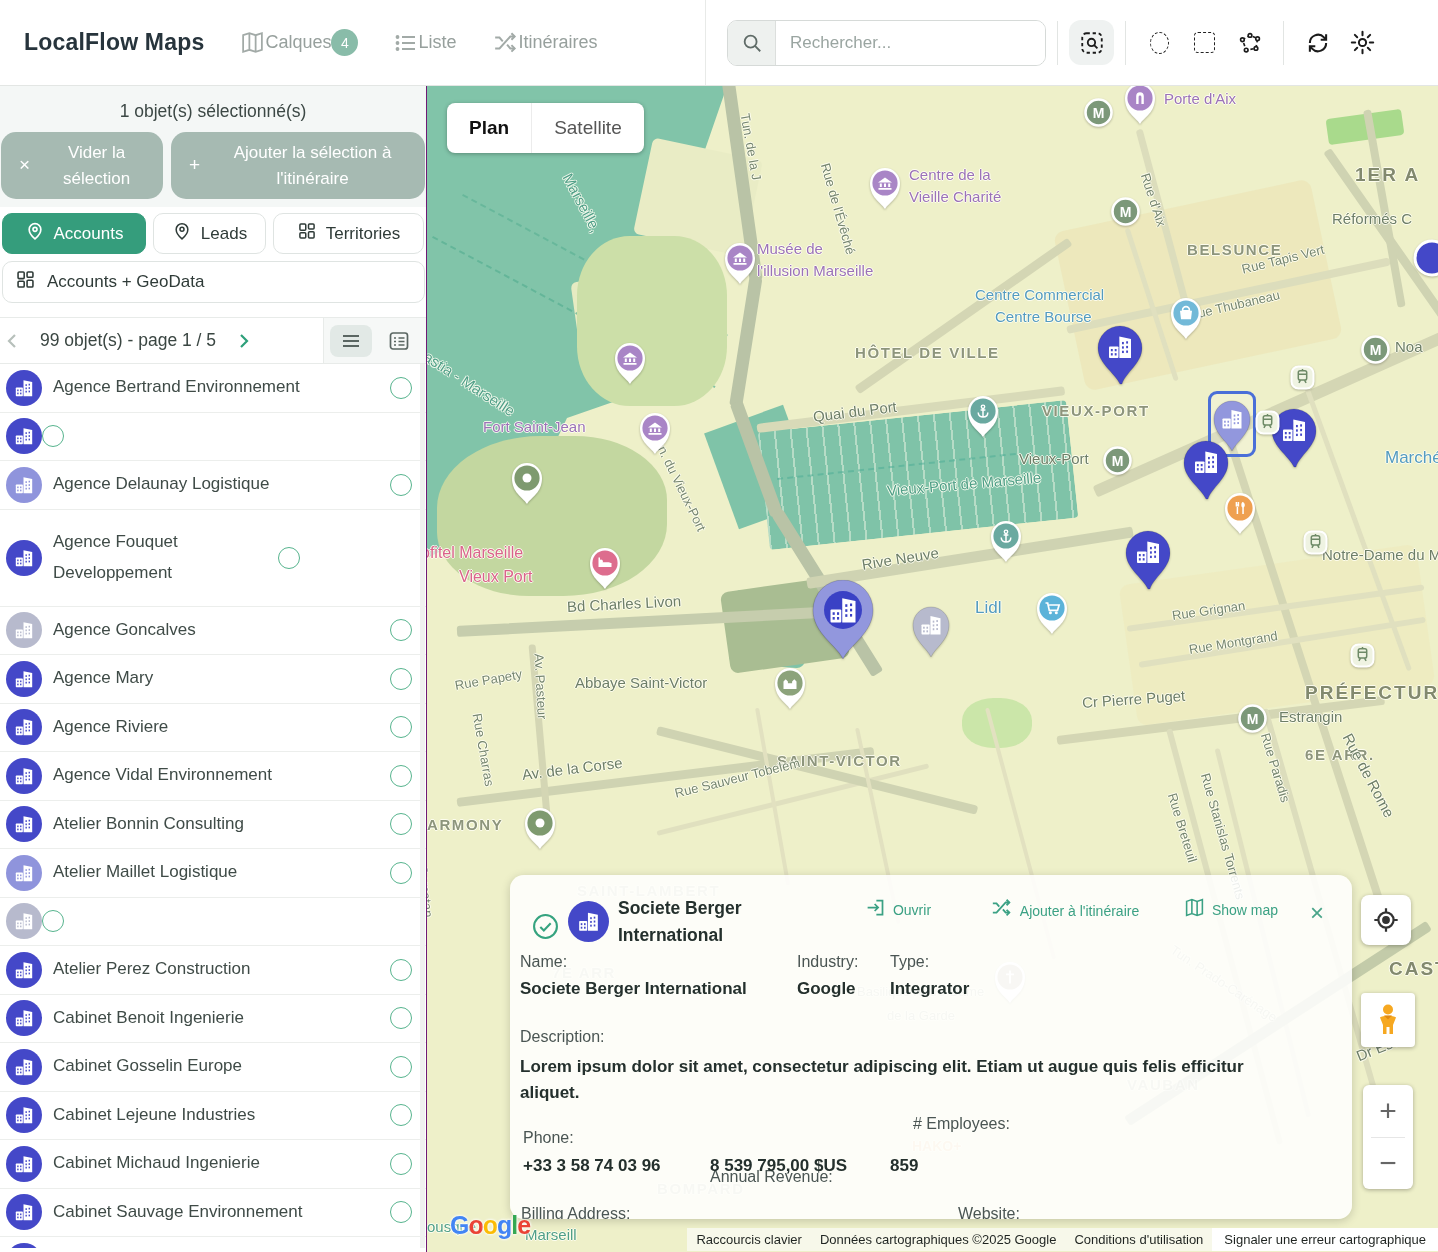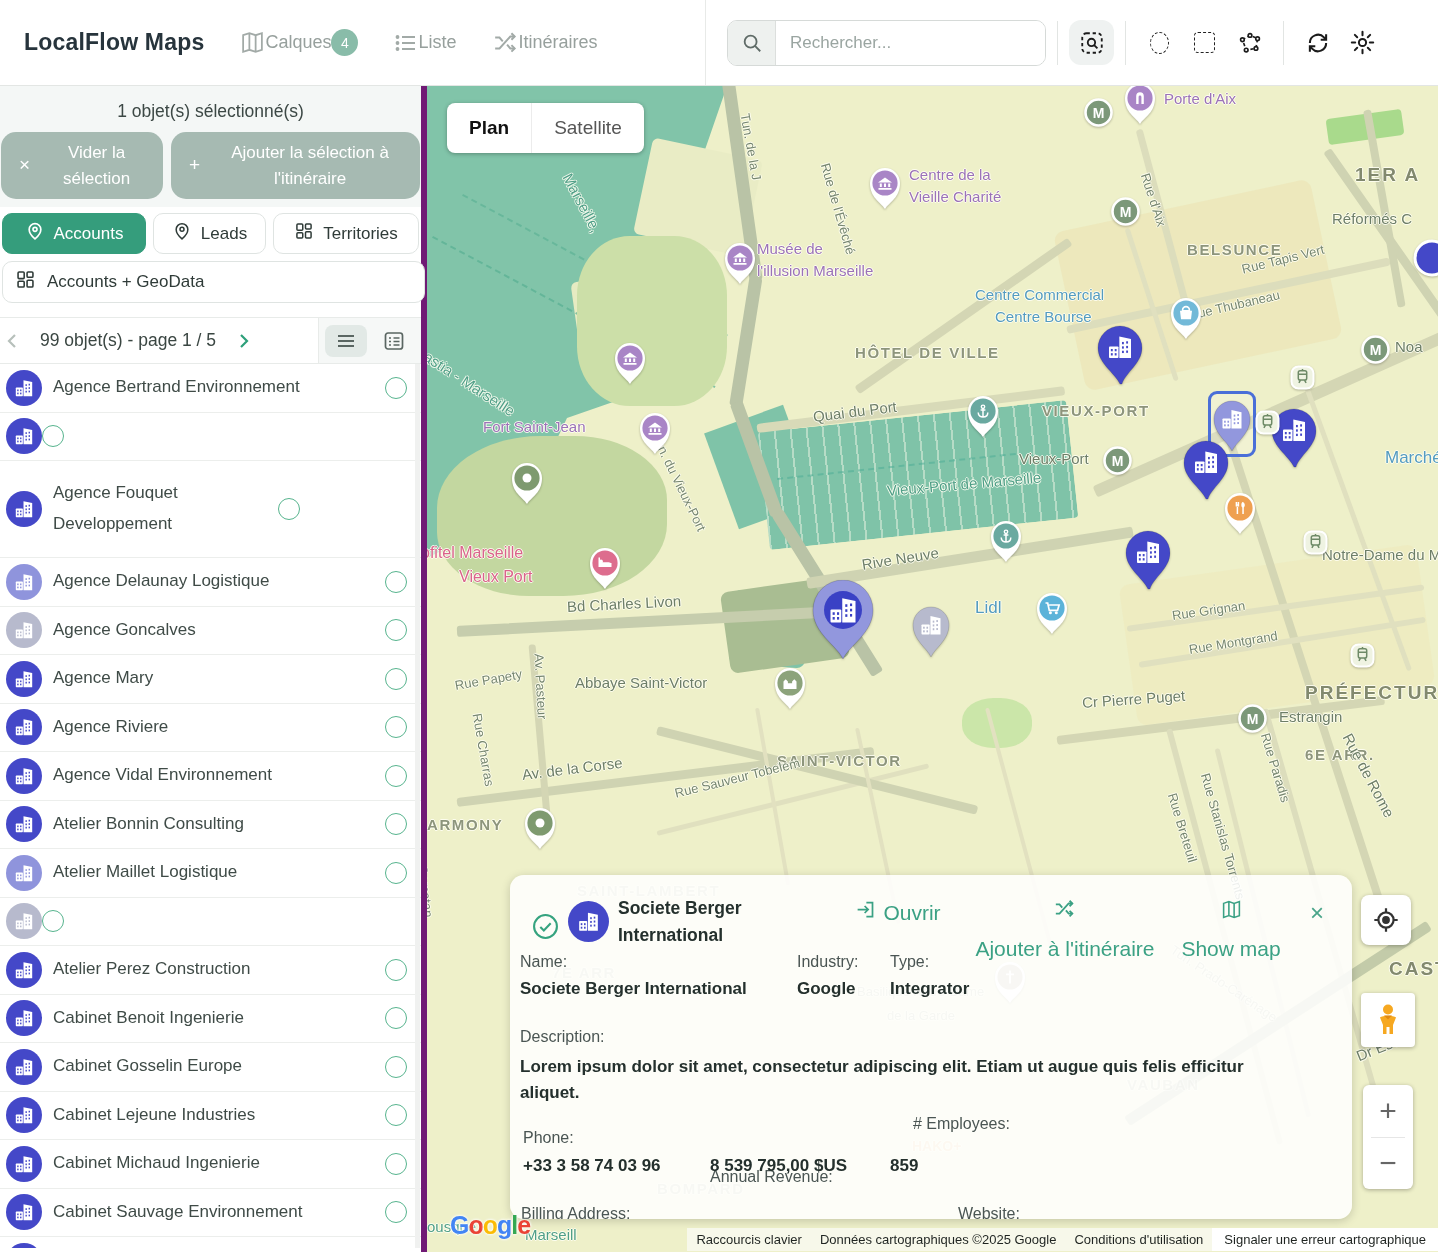--- a/index.html
+++ b/index.html
@@ -27,21 +27,21 @@
   .searchbox input::placeholder { color:#9aa5a1; }
   .toolbtn { width:45px; height:45px; border-radius:12px; background:#fff; display:flex;
     align-items:center; justify-content:center; cursor:pointer; }
   .toolbtn.shaded { background:#eff2f1; }
   .vdiv { width:1px; height:44px; background:#e2e5e3; margin:0 11px; }
   .dash-circle { width:19px; height:22px; border:1.8px dashed #222; border-radius:50%; }
   .dash-rect { width:21px; height:21px; border:1.8px dashed #222; border-radius:4px; }
 
   
   #sidebar { position:absolute; left:0; top:86px; width:427px; height:1166px; background:#fff;
-    border-right:6px solid #701a75; z-index:40; }
+    border-right:1px solid #701a75; z-index:40; }
   .sel-area { background:#f4f7f6; padding-top:9px; }
   .sel-summary { text-align:center; font-size:17.5px; color:#3c4845; padding:6px 0 10px; }
   .sel-btns { display:flex; gap:8px; padding:0 1px 8px; }
   .selbtn { background:#a6bab2; color:#fff; border:none; border-radius:15px; font-size:17px;
     line-height:1.5; display:flex; align-items:center; cursor:pointer;
     font-family:"Liberation Sans",sans-serif; padding:9px 10px; }
   .selbtn .bic { font-size:19px; margin:0 10px 0 8px; }
   .selbtn .btxt { flex:1; text-align:center; }
   .selbtn.b1 { width:162px; height:67px; }
   .selbtn.b2 { flex:1; height:67px; }
@@ -108,21 +108,21 @@
   #zoomctl .zdiv { width:34px; height:1px; background:#e6e6e6; }
 
   
   #card { position:absolute; left:83px; top:789px; width:842px; height:344px;
     background:rgba(255,255,255,.87); border-radius:14px; box-shadow:0 2px 10px rgba(0,0,0,.18);
     z-index:30; overflow:hidden; }
   .cAbs { position:absolute; }
   .cLabel { font-size:16px; color:#4a5553; }
   .cVal { font-size:17px; font-weight:700; color:#24302d; }
   .cTitle { font-size:17.5px; font-weight:700; color:#24302d; line-height:1.55; width:175px; }
-  .cAction { color:#3ba184; font-size:21px; display:flex; flex-wrap:wrap; justify-content:center;
+  .cAction { color:#3ba184; font-size:14px; display:flex; flex-wrap:wrap; justify-content:center;
     align-items:center; text-align:center; gap:4px 7px; line-height:1.5; cursor:pointer; }
   .cClose { font-size:24px; color:#4aa58a; cursor:pointer; line-height:1; }
 
   
   #attrib { position:absolute; right:0; bottom:0; height:26px; display:flex; z-index:45;
     font-size:13px; color:#1f2421; align-items:center; }
   #attrib .aseg { background:rgba(248,249,240,.85); padding:4px 9px; white-space:nowrap; cursor:pointer; }
   #attrib .aseg.white { background:#fff; padding:4px 12px; }
   #glogo { position:absolute; left:23px; bottom:12px; z-index:45; font-size:25px; font-weight:700;
     letter-spacing:-1px; text-shadow:0 0 3px #fff,0 0 3px #fff; }
@@ -338,45 +338,20 @@
                   <rect x="5.6" y="3.2" width="1.7" height="2.1" fill="#4448c8"></rect>
     <rect x="-8.3" y="1.8" width="1.7" height="2.1" fill="#4448c8"></rect>
                   <rect x="-4.8" y="1.8" width="1.7" height="2.1" fill="#4448c8"></rect>
                   <rect x="-8.3" y="5.6" width="1.7" height="2.1" fill="#4448c8"></rect>
                   <rect x="-4.8" y="5.6" width="1.7" height="2.1" fill="#4448c8"></rect>
                 </g>
               </g>
             </svg></span>
           <span class="radio"></span>
         </div>
-        <div class="row wrap">
-          <span class="avatar"><svg width="36" height="36" viewBox="0 0 36 36">
-              <circle cx="18" cy="18" r="18" fill="#4448c8"></circle>
-              <g transform="translate(18,18)">
-                <g transform="scale(0.82)">
-                  <g fill="#fff">
-    <rect x="-10" y="-0.5" width="8.6" height="10.5" rx="0.8"></rect>
-    <path d="M-0.6 10V-9.5L10 -7.2V10z"></path>
-                  </g>
-    <rect x="1.8" y="-4.6" width="1.7" height="2.1" fill="#4448c8"></rect>
-                  <rect x="5.6" y="-5.2" width="1.7" height="2.1" fill="#4448c8"></rect>
-                  <rect x="1.8" y="-0.6" width="1.7" height="2.1" fill="#4448c8"></rect>
-                  <rect x="5.6" y="-1" width="1.7" height="2.1" fill="#4448c8"></rect>
-                  <rect x="1.8" y="3.4" width="1.7" height="2.1" fill="#4448c8"></rect>
-                  <rect x="5.6" y="3.2" width="1.7" height="2.1" fill="#4448c8"></rect>
-    <rect x="-8.3" y="1.8" width="1.7" height="2.1" fill="#4448c8"></rect>
-                  <rect x="-4.8" y="1.8" width="1.7" height="2.1" fill="#4448c8"></rect>
-                  <rect x="-8.3" y="5.6" width="1.7" height="2.1" fill="#4448c8"></rect>
-                  <rect x="-4.8" y="5.6" width="1.7" height="2.1" fill="#4448c8"></rect>
-                </g>
-              </g>
-            </svg></span>
-          <div class="rname">Agence Fouquet Developpement</div>
-          <span class="radio"></span>
-        </div>
         <div class="row">
           <span class="avatar"><svg width="36" height="36" viewBox="0 0 36 36">
               <circle cx="18" cy="18" r="18" fill="#8f94dc"></circle>
               <g transform="translate(18,18)">
                 <g transform="scale(0.82)">
                   <g fill="#fff">
     <rect x="-10" y="-0.5" width="8.6" height="10.5" rx="0.8"></rect>
     <path d="M-0.6 10V-9.5L10 -7.2V10z"></path>
                   </g>
     <rect x="1.8" y="-4.6" width="1.7" height="2.1" fill="#8f94dc"></rect>
@@ -386,20 +361,45 @@
                   <rect x="1.8" y="3.4" width="1.7" height="2.1" fill="#8f94dc"></rect>
                   <rect x="5.6" y="3.2" width="1.7" height="2.1" fill="#8f94dc"></rect>
     <rect x="-8.3" y="1.8" width="1.7" height="2.1" fill="#8f94dc"></rect>
                   <rect x="-4.8" y="1.8" width="1.7" height="2.1" fill="#8f94dc"></rect>
                   <rect x="-8.3" y="5.6" width="1.7" height="2.1" fill="#8f94dc"></rect>
                   <rect x="-4.8" y="5.6" width="1.7" height="2.1" fill="#8f94dc"></rect>
                 </g>
               </g>
             </svg></span>
           <div class="rname">Agence Delaunay Logistique</div>
+          <span class="radio"></span>
+        </div>
+        <div class="row wrap">
+          <span class="avatar"><svg width="36" height="36" viewBox="0 0 36 36">
+              <circle cx="18" cy="18" r="18" fill="#4448c8"></circle>
+              <g transform="translate(18,18)">
+                <g transform="scale(0.82)">
+                  <g fill="#fff">
+    <rect x="-10" y="-0.5" width="8.6" height="10.5" rx="0.8"></rect>
+    <path d="M-0.6 10V-9.5L10 -7.2V10z"></path>
+                  </g>
+    <rect x="1.8" y="-4.6" width="1.7" height="2.1" fill="#4448c8"></rect>
+                  <rect x="5.6" y="-5.2" width="1.7" height="2.1" fill="#4448c8"></rect>
+                  <rect x="1.8" y="-0.6" width="1.7" height="2.1" fill="#4448c8"></rect>
+                  <rect x="5.6" y="-1" width="1.7" height="2.1" fill="#4448c8"></rect>
+                  <rect x="1.8" y="3.4" width="1.7" height="2.1" fill="#4448c8"></rect>
+                  <rect x="5.6" y="3.2" width="1.7" height="2.1" fill="#4448c8"></rect>
+    <rect x="-8.3" y="1.8" width="1.7" height="2.1" fill="#4448c8"></rect>
+                  <rect x="-4.8" y="1.8" width="1.7" height="2.1" fill="#4448c8"></rect>
+                  <rect x="-8.3" y="5.6" width="1.7" height="2.1" fill="#4448c8"></rect>
+                  <rect x="-4.8" y="5.6" width="1.7" height="2.1" fill="#4448c8"></rect>
+                </g>
+              </g>
+            </svg></span>
+          <div class="rname">Agence Fouquet Developpement</div>
           <span class="radio"></span>
         </div>
         <div class="row">
           <span class="avatar"><svg width="36" height="36" viewBox="0 0 36 36">
               <circle cx="18" cy="18" r="18" fill="#b7bacd"></circle>
               <g transform="translate(18,18)">
                 <g transform="scale(0.82)">
                   <g fill="#fff">
     <rect x="-10" y="-0.5" width="8.6" height="10.5" rx="0.8"></rect>
     <path d="M-0.6 10V-9.5L10 -7.2V10z"></path>

